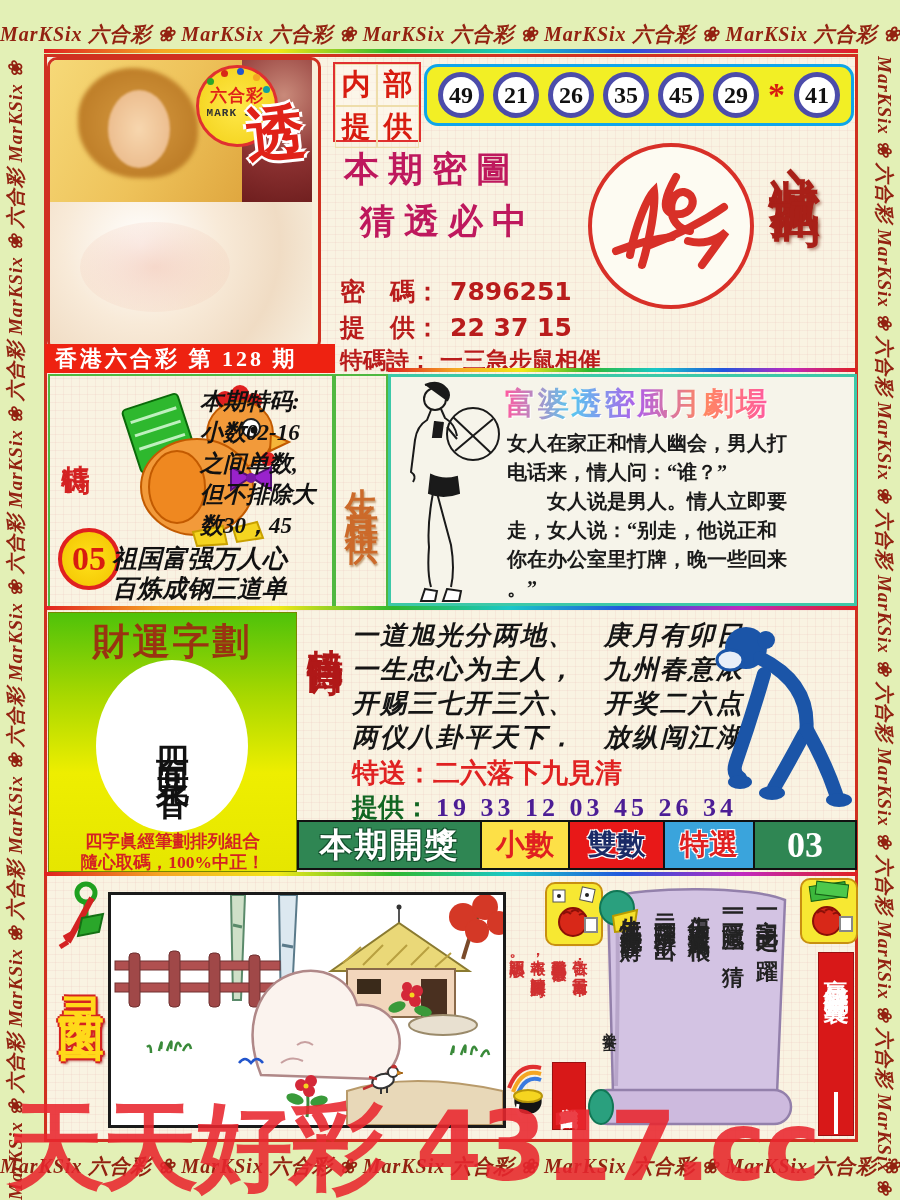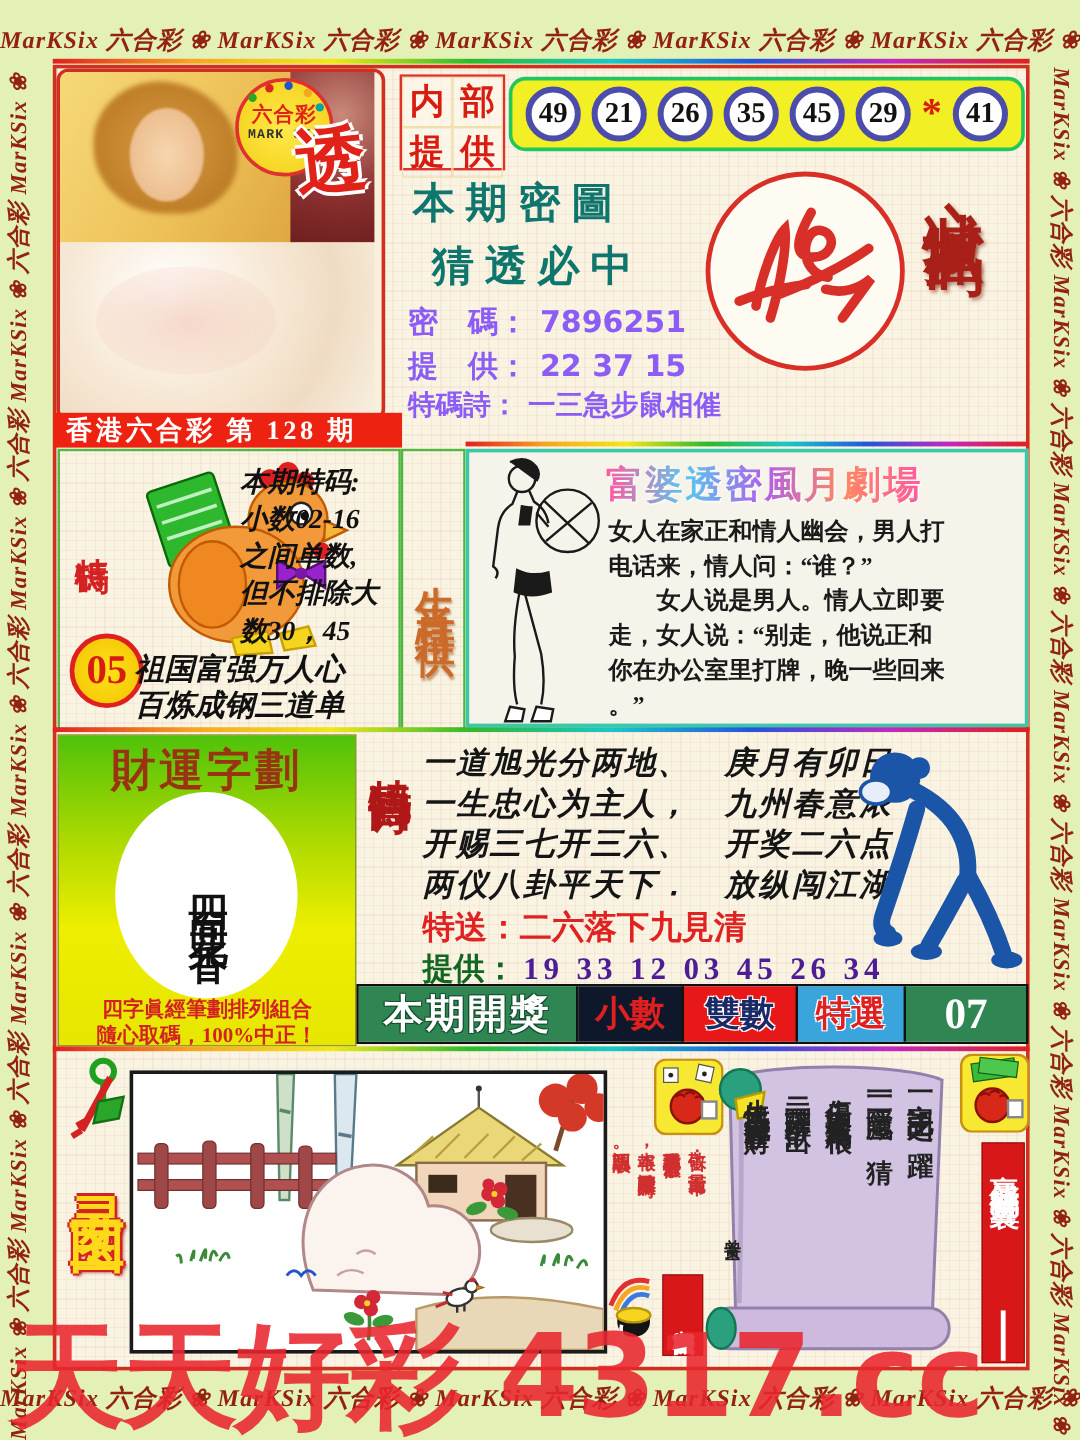--- a/index.html
+++ b/index.html
@@ -30,28 +30,28 @@
   #logo i{position:absolute;width:7px;height:7px;border-radius:50%;}
   #blur{left:0;top:142px;width:262px;height:143px;
         background:radial-gradient(circle at 35% 30%,#ffffff,#f8ead8 40%,#f0dcc4 70%,#f7efdf);}
   #blur .b1{position:absolute;left:30px;top:20px;width:150px;height:90px;border-radius:50%;background:radial-gradient(rgba(240,190,170,.55),rgba(240,190,170,0));}
   #issue{left:45px;top:344px;width:290px;height:29px;background:#ee2211;color:#fff;font-weight:bold;
          font-size:22px;line-height:29px;padding-left:10px;letter-spacing:3px;box-sizing:border-box;}
   
   #neibu{left:333px;top:62px;width:84px;height:76px;border:2px solid #e03030;display:grid;
          grid-template-columns:1fr 1fr;background:rgba(255,250,240,.5);}
   #neibu span{display:flex;align-items:center;justify-content:center;color:#d81c10;font-size:29px;font-weight:900;border:1px solid #eda;}
-  #pill{left:424px;top:64px;width:430px;height:62px;background:#f2ef25;border:3px solid #22c55e;border-radius:14px;
+  #pill{left:424px;top:64px;width:430px;height:62px;background:#f2ef25;border:3px solid #0ea5e9;border-radius:14px;
         display:flex;align-items:center;justify-content:center;gap:9px;box-sizing:border-box;}
   .ball{width:46px;height:46px;border-radius:50%;background:#fff;border:5px solid #4c4caa;box-sizing:border-box;
         display:flex;align-items:center;justify-content:center;font-size:24px;font-weight:900;color:#111;
         font-family:"Liberation Serif",serif;}
   #star{color:#d81c10;font-size:34px;font-weight:900;line-height:1;}
-  .mitu{left:344px;color:#0f766e;font-size:35px;font-weight:900;letter-spacing:9px;}
-  .inforow{left:340px;font-size:25px;font-weight:bold;color:#8b5cf6;white-space:nowrap;}
+  .mitu{left:344px;color:#be185d;font-size:35px;font-weight:900;letter-spacing:9px;}
+  .inforow{left:340px;font-size:25px;font-weight:bold;color:#b91c1c;white-space:nowrap;margin-top:23px;}
   .inforow .val{font-family:"DejaVu Sans","Liberation Sans",sans-serif;font-weight:bold;margin-left:10px;}
   #seal{left:588px;top:143px;width:158px;height:158px;border-radius:50%;border:4px solid #d83028;background:#fdfbf2;}
   #xincheng{left:762px;top:126px;height:250px;color:#a82018;font-size:50px;font-weight:900;
             letter-spacing:12px;text-shadow:2px 2px 3px rgba(150,80,60,.55);}
   
   #chickbox{left:48px;top:374px;width:282px;height:232px;border:2px solid #50b840;}
   #temalab{left:6px;top:66px;color:#d42222;font-size:28px;font-weight:900;letter-spacing:4px;}
   #ball05{left:8px;top:152px;width:62px;height:62px;border-radius:50%;border:4px solid #e02020;
           background:radial-gradient(#ffe21a,#f2c200);display:flex;align-items:center;justify-content:center;
           font-size:34px;font-weight:900;color:#d81c10;box-sizing:border-box;}
@@ -78,21 +78,21 @@
   #poemlab{left:300px;top:620px;color:#b01818;font-size:36px;font-weight:900;letter-spacing:5px;}
   .pline{left:352px;font-size:26px;font-weight:bold;font-style:italic;color:#151515;white-space:nowrap;letter-spacing:2px;}
   #tesong{left:352px;top:755px;font-size:27px;font-weight:900;color:#e02222;white-space:nowrap;}
   #gong{left:352px;top:790px;font-size:26px;font-weight:900;white-space:nowrap;color:#116622;}
   #gong .val{color:#4c1d95;font-family:Liberation Serif, serif;letter-spacing:4px;margin-left:6px;}
   #kbar{left:297px;top:820px;width:560px;height:50px;display:flex;border:2px solid #111;box-sizing:border-box;}
   #kbar div{display:flex;align-items:center;justify-content:center;font-weight:900;box-sizing:border-box;border-right:2px solid #111;}
   #kbar div:last-child{border-right:none;}
   #kseg1{width:183px;background:#2f8653;color:#fff;font-size:33px;letter-spacing:2px;
          text-shadow:-1px -1px 0 #14502e,1px -1px 0 #14502e,-1px 1px 0 #14502e,1px 1px 0 #14502e;}
-  #kseg2{width:88px;background:#0f172a;color:#e02020;font-size:29px;}
+  #kseg2{width:88px;background:#fde047;color:#e02020;font-size:29px;}
   #kseg3{width:95px;background:#e81818;color:#1a2a66;font-size:29px;
          text-shadow:-1px -1px 0 #fff,1px -1px 0 #fff,-1px 1px 0 #fff,1px 1px 0 #fff;}
   #kseg4{width:90px;background:#3aa4dc;color:#e02020;font-size:29px;
          text-shadow:-1px -1px 0 #fff,1px -1px 0 #fff,-1px 1px 0 #fff,1px 1px 0 #fff;}
   #kseg5{flex:1;background:#2f8653;color:#fff;font-size:36px;}
   
   #xunbao{left:50px;top:960px;color:#ffd91a;font-size:46px;font-weight:900;letter-spacing:11px;
           text-shadow:-2px 0 0 #d42222,2px 0 0 #d42222,0 -2px 0 #d42222,0 2px 0 #d42222,2px 2px 3px #a01818;}
   #landscape{left:108px;top:892px;width:398px;height:236px;border:3px solid #1a1a1a;background:#fff;box-sizing:border-box;}
   #warn{left:505px;top:948px;height:178px;color:#d03030;font-weight:bold;font-size:15px;}
@@ -310,21 +310,21 @@
       <ellipse cx="78" cy="181" rx="13" ry="7"></ellipse>
       <ellipse cx="145" cy="188" rx="13" ry="7"></ellipse>
     </g>
   </svg>
 
   <div id="kbar" class="abs">
     <div id="kseg1">本期開獎</div>
     <div id="kseg2">小數</div>
     <div id="kseg3">雙數</div>
     <div id="kseg4">特選</div>
-    <div id="kseg5">07</div>
+    <div id="kseg5">03</div>
   </div>
   <div class="abs rainbow" style="left:44px;top:872px;width:814px;"></div>
 
   <svg class="abs" style="left:56px;top:880px;" width="52" height="82" viewBox="0 0 52 82">
     <circle cx="30" cy="13" r="9" fill="none" stroke="#1fa01f" stroke-width="5"></circle>
     <line x1="30" y1="22" x2="30" y2="48" stroke="#1fa01f" stroke-width="5"></line>
     <line x1="36" y1="18" x2="12" y2="62" stroke="#d42222" stroke-width="6"></line>
     <line x1="12" y1="62" x2="4" y2="67" stroke="#d42222" stroke-width="5"></line>
     <line x1="17" y1="53" x2="8" y2="58" stroke="#d42222" stroke-width="5"></line>
     <polygon points="26,38 47,34 43,52 22,56" fill="#2aa62a" stroke="#147014" stroke-width="2"></polygon>

